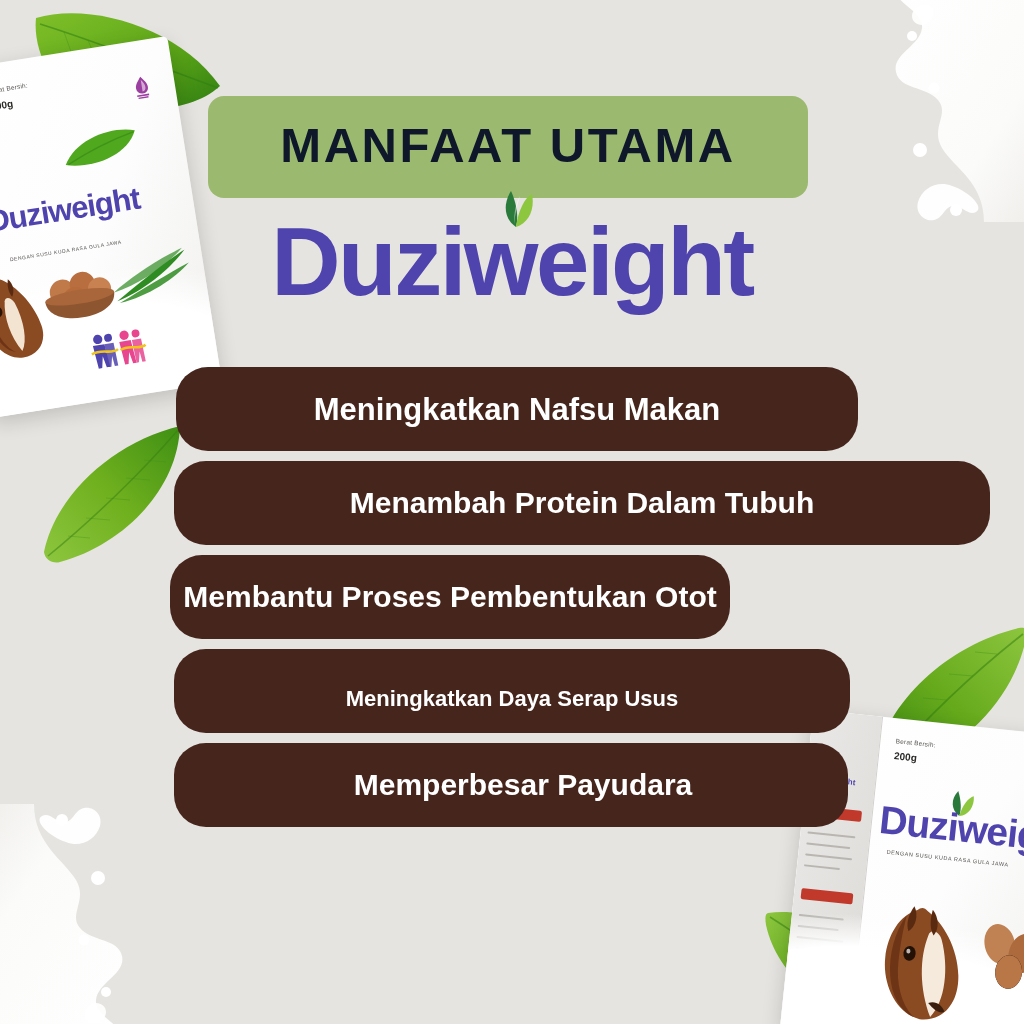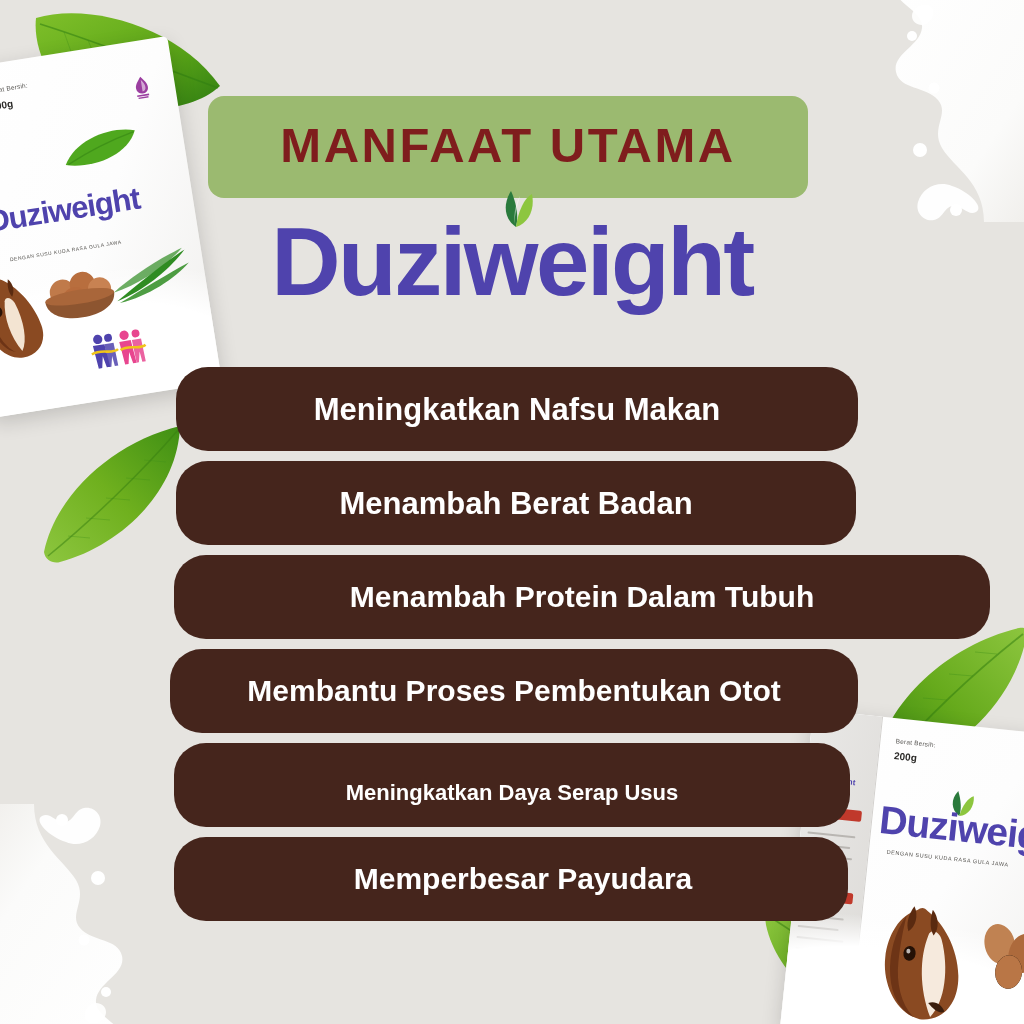--- a/index.html
+++ b/index.html
@@ -85,21 +85,21 @@
   .silhouettes { position:absolute; }
 
   
   .banner {
     position:absolute; left:208px; top:96px;
     width:600px; height:102px;
     background:#9bba70; border-radius:16px;
     display:flex; align-items:center; justify-content:center;
   }
   .banner-text {
-    font-size:49px; font-weight:700; color:#7f1d1d;
+    font-size:49px; font-weight:700; color:#0f172a;
     letter-spacing:2.5px; line-height:1;
     transform:translateY(-2px);
   }
 
   
   .brand {
     position:absolute; left:0; right:0; top:214px;
     display:flex; justify-content:center; align-items:flex-end;
   }
   .brand-wrap { position:relative; display:inline-block; }
@@ -124,21 +124,21 @@
   .pill-text {
     color:#ffffff; font-weight:700; line-height:1;
     text-align:center; white-space:nowrap;
   }
   .pill.p0 { margin-left:176px; width:682px; }
   .pill.p0 .pill-text { font-size:31px; }
   .pill.p1 { margin-left:176px; width:680px; }
   .pill.p1 .pill-text { font-size:31px; }
   .pill.p2 { margin-left:174px; width:816px; }
   .pill.p2 .pill-text { font-size:30px; }
-  .pill.p3 { margin-left:170px; width:688px; }
+  .pill.p3 { margin-left:170px; width:560px; }
   .pill.p3 .pill-text { font-size:30px; }
   .pill.p4 { margin-left:174px; width:676px; }
   .pill.p4 .pill-text { font-size:22px;margin-top:16px; }
   .pill.p5 { margin-left:174px; width:674px;padding-left:24px; }
   .pill.p5 .pill-text { font-size:30px; }
 </style>
 </head>
 <body>
 
 <div id="poster">
@@ -404,23 +404,20 @@
         <path fill="#8dc63f" d="M16,37 C18,22 24,8 32,4 C35,19 29,33 16,37 Z"></path>
         <path fill="#ffffff" opacity=".45" d="M14,34 C14,22 16,12 20,6 C17,16 15,25 14,34 Z"></path>
       </svg>
     </div>
   </div>
 
   <div class="pills">
     <div class="pill p0">
       <span class="pill-text">Meningkatkan Nafsu Makan</span>
     </div>
-    <div class="pill p1">
-      <span class="pill-text">Menambah Berat Badan</span>
-    </div>
     <div class="pill p2">
       <span class="pill-text">Menambah Protein Dalam Tubuh</span>
     </div>
     <div class="pill p3">
       <span class="pill-text">Membantu Proses Pembentukan Otot</span>
     </div>
     <div class="pill p4">
       <span class="pill-text">Meningkatkan Daya Serap Usus</span>
     </div>
     <div class="pill p5">

